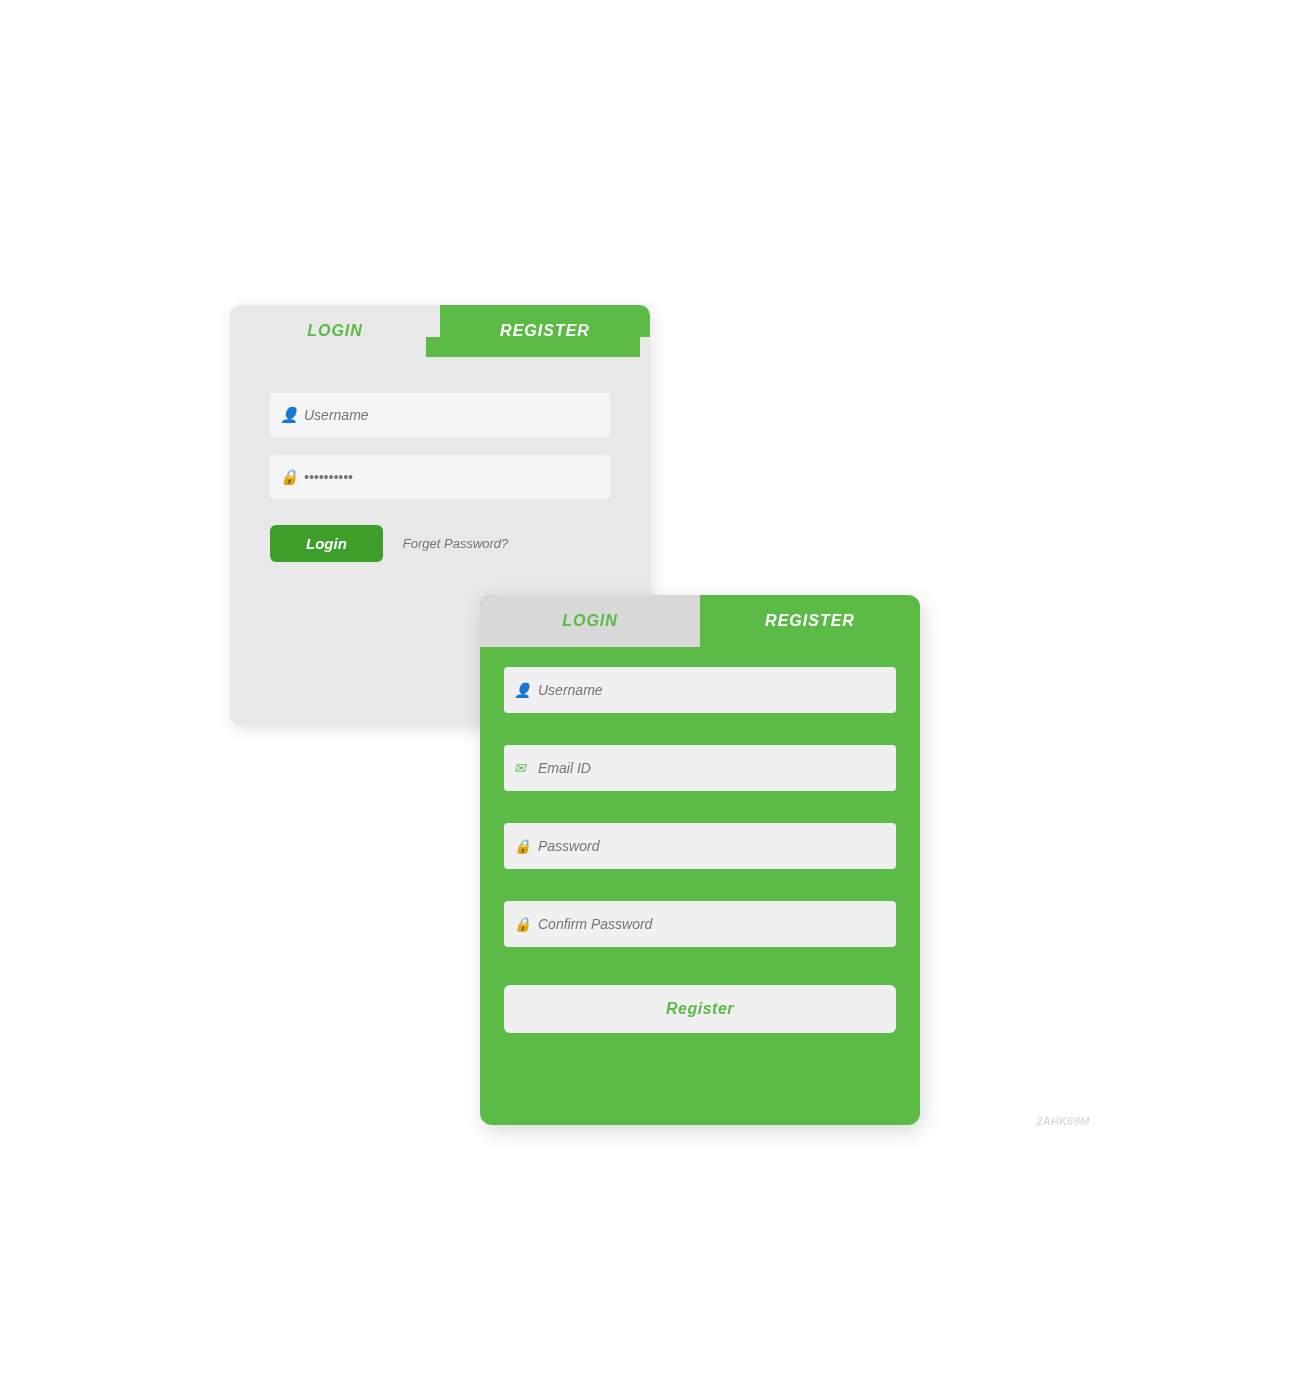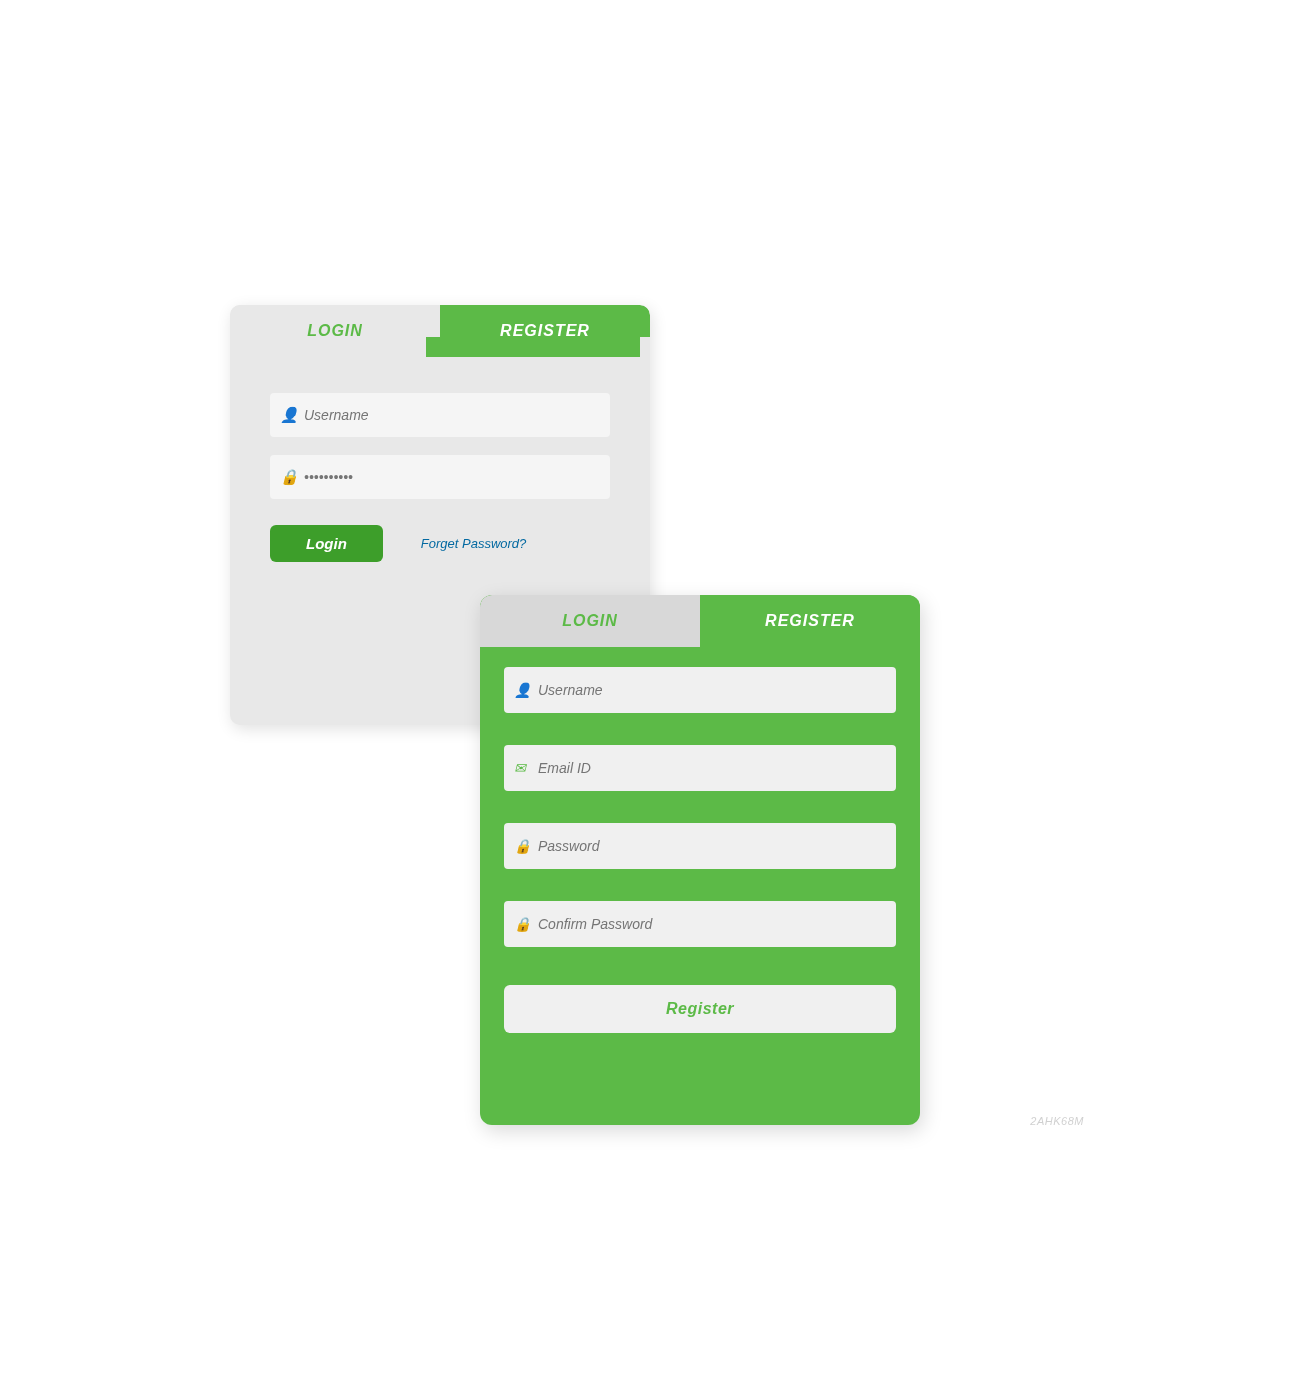--- a/index.html
+++ b/index.html
@@ -132,22 +132,22 @@
       color: #fff;
       border: none;
       border-radius: 6px;
       padding: 10px 36px;
       font-size: 15px;
       font-weight: bold;
       cursor: pointer;
     }
 
     .forget-link {
-      margin-left: 38px;
-      color: #0369a1;
+      margin-left: 20px;
+      color: #737373;
       font-size: 13px;
       cursor: pointer;
     }
 
     
     .card2 {
       position: absolute;
       top: 350px;
       left: 280px;
       width: 440px;
@@ -210,21 +210,21 @@
       font-weight: bold;
       cursor: pointer;
       margin-top: 6px;
       letter-spacing: 0.5px;
     }
 
     
     .watermark {
       position: absolute;
       bottom: 18px;
-      right: 16px;
+      right: 10px;
       font-size: 11px;
       color: rgba(100,100,100,0.3);
       letter-spacing: 0.5px;
     }
   </style>
 </head>
 <body>
 
 <div class="scene">
 

